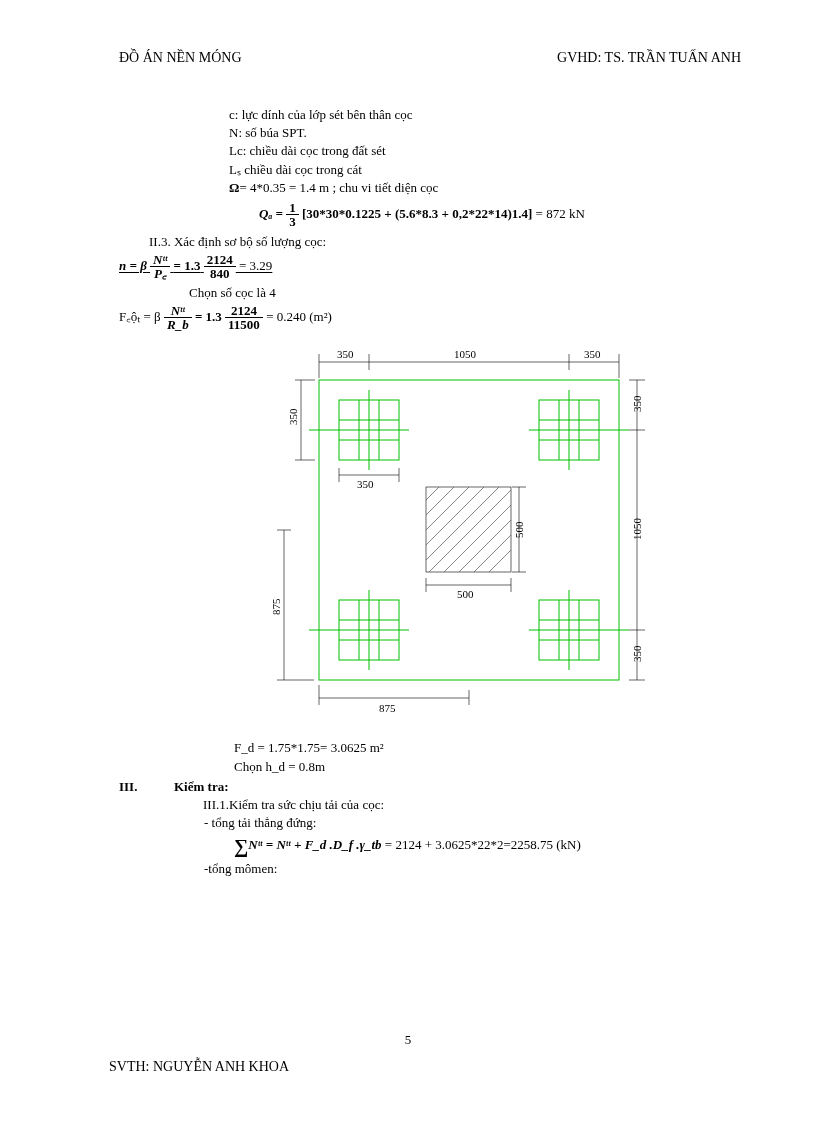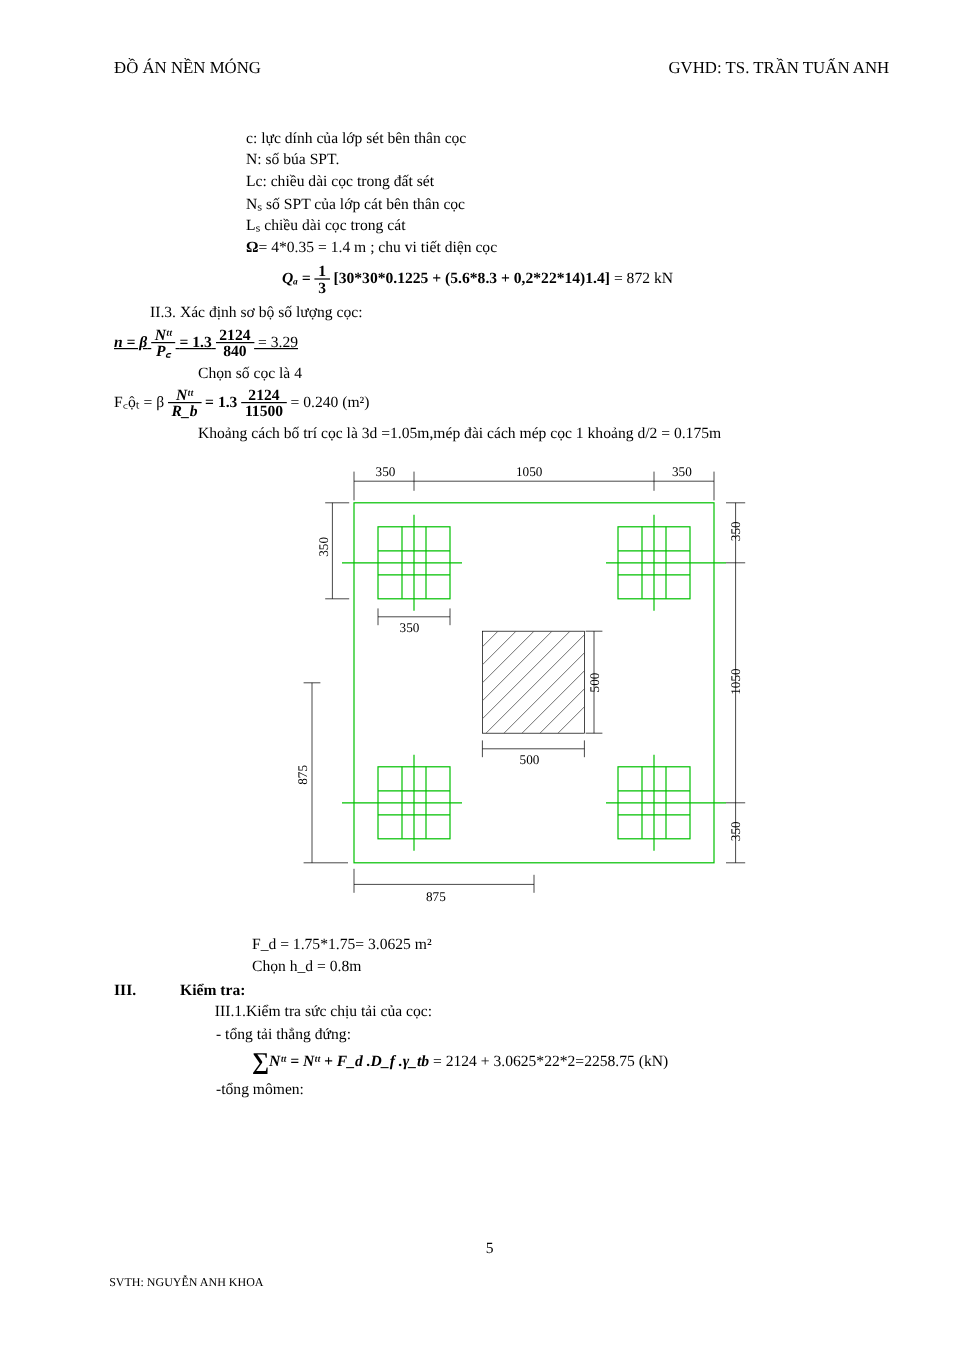--- a/index.html
+++ b/index.html
@@ -7,20 +7,21 @@
     font-size: 13px;
     color: #000;
     margin: 0;
     padding: 0;
     width: 816px;
     height: 1123px;
     position: relative;
   }
   .page {
     padding: 50px 75px 40px 95px;
+    margin-left: 24px;
   }
   .header {
     display: flex;
     justify-content: space-between;
     font-size: 14px;
     margin-bottom: 40px;
   }
   .content {
     line-height: 1.4;
   }
@@ -45,42 +46,41 @@
     text-align: center;
     position: absolute;
     bottom: 75px;
     width: 100%;
     left: 0;
     font-size: 13px;
   }
   .footer-auth {
     position: absolute;
     bottom: 48px;
-    left: 91px;
-    font-size: 10px;
+    left: 109px;
+    font-size: 14px;
   }
   svg text { font-family: "Times New Roman", serif; font-size: 11px; fill:#000; }
   svg .g { stroke: #00c000; stroke-width:1; fill:none; }
   svg .dim { stroke:#000; stroke-width:0.6; fill:none; }
   svg .hatch line { stroke:#555; stroke-width:0.7; }
 </style>
 </head>
 <body>
 
 <div class="page">
   <div class="header">
     <span>ĐỒ ÁN NỀN MÓNG</span>
     <span>GVHD: TS. TRẦN  TUẤN ANH</span>
   </div>
 
   <div class="content">
     <div class="indent-1">c: lực dính  của lớp sét bên thân cọc</div>
     <div class="indent-1">N: số búa SPT.</div>
     <div class="indent-1">Lc: chiều  dài cọc trong đất sét</div>
-    <div class="indent-1">Nₛ số SPT của lớp cát bên thân cọc</div>
     <div class="indent-1">Lₛ  chiều dài cọc trong cát</div>
     <div class="indent-1"><span class="bold">Ω</span><span>= 4*0.35 = 1.4 m ; chu vi tiết diện cọc</span></div>
 
     <div style="margin-left:140px; margin-top:4px; margin-bottom:4px;">
       <span class="bold ital">Qₐ =</span>
       <span class="frac"><span class="num">1</span><span class="den">3</span></span>
       <span class="bold">[30*30*0.1225 + (5.6*8.3 + 0,2*22*14)1.4]</span><span> = 872 kN</span>
     </div>
 
     <div class="indent-0">II.3. Xác định sơ bộ số lượng cọc:</div>
@@ -96,21 +96,20 @@
     <div class="indent-eq">Chọn số cọc là 4</div>
 
     <div class="indent-eq" style="margin:2px 0;">
       <span>F꜀ộₜ = β</span>
       <span class="frac"><span class="num ital">Nᵗᵗ</span><span class="den ital">R_b</span></span>
       <span class="bold"> = 1.3</span>
       <span class="frac"><span class="num">2124</span><span class="den">11500</span></span>
       <span> = 0.240 (m²)</span>
     </div>
 
-    <div class="indent-eq">Khoảng cách bố trí cọc là 3d =1.05m,mép đài cách mép cọc 1 khoảng d/2 = 0.175m</div>
 
     <div class="diagram-wrap">
       <svg width="430" height="390" viewBox="0 0 430 390">
 
         <rect class="g" x="80" y="40" width="300" height="300"></rect>
 
         <g class="g">
 
           <rect x="100" y="60" width="60" height="60"></rect>
           <line x1="100" y1="80" x2="160" y2="80"></line>

